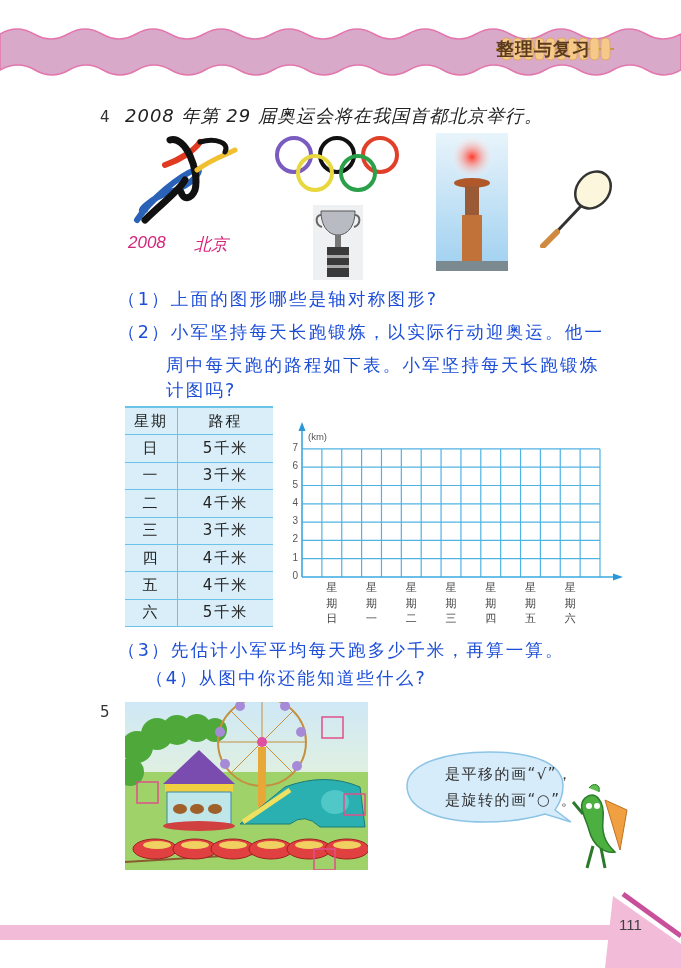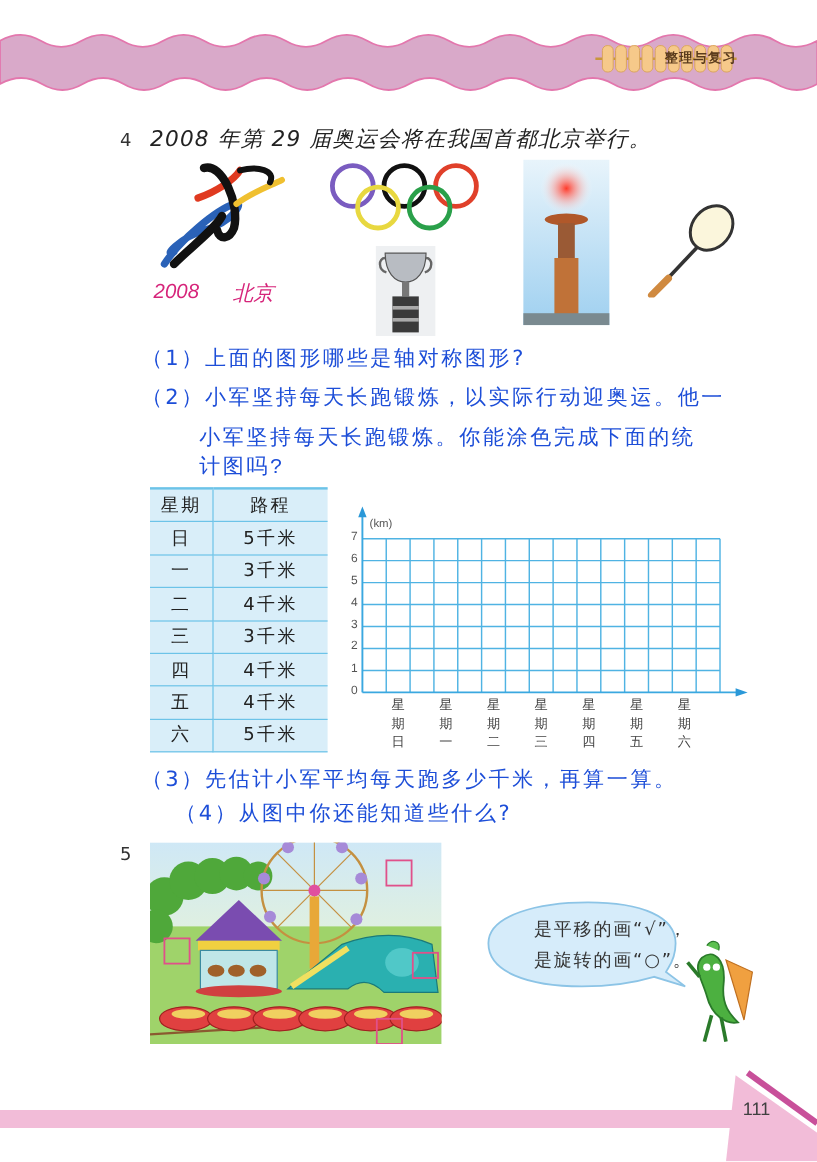--- a/index.html
+++ b/index.html
@@ -2,22 +2,22 @@
 <html><head>
 <meta charset="utf-8">
 <style>
   html,body{margin:0;padding:0;}
   body{width:681px;height:968px;position:relative;background:#ffffff;overflow:hidden;
        font-family:"DejaVu Sans","Liberation Sans",sans-serif;color:#222;}
   .abs{position:absolute;}
   
   .banner{left:0;top:22px;width:681px;height:60px;}
   .badge{left:496px;top:36px;width:118px;height:26px;}
-  .badge-text{left:496px;top:36px;width:118px;height:26px;line-height:26px;text-align:right;
-       font-size:11px;color:#5a3b1c;font-family:Liberation Sans, sans-serif;font-weight:bold;letter-spacing:1px;}
+  .badge-text{left:496px;top:36px;width:118px;height:26px;line-height:26px;text-align:left;
+       font-size:18px;color:#5a3b1c;font-family:Liberation Sans, sans-serif;font-weight:bold;letter-spacing:1px;}
   
   .pnum{font-size:15px;color:#333;}
   .qtitle{font-size:18px;letter-spacing:1px;color:#222;font-style:italic;}
   .sub{font-size:17.5px;letter-spacing:2.2px;color:#1d4ed8;line-height:33px;white-space:nowrap;}
   .logo-caption{font-size:17px;color:#d6247a;font-family:"Liberation Sans",sans-serif;font-style:italic;}
   
   table.dist{border-collapse:collapse;position:absolute;left:125px;top:406px;width:148px;
        background:#d9eef9;font-size:15px;}
   table.dist td,table.dist th{height:26.4px;padding:0;text-align:center;font-weight:normal;
        border-bottom:1.5px solid #6cc3e8;letter-spacing:2px;}
@@ -116,22 +116,22 @@
   <line x1="46" y1="38" x2="12" y2="74" stroke="#333" stroke-width="3"></line>
   <line x1="22" y1="64" x2="8" y2="78" stroke="#d08a40" stroke-width="6" stroke-linecap="round"></line>
 </svg>
 
 <div class="abs sub" style="left:118px;top:283px;">
   <span>（1）</span><span>上面的图形哪些是轴对称图形?</span>
 </div>
 <div class="abs sub" style="left:118px;top:316px;">
   <span>（2）</span><span>小军坚持每天长跑锻炼，以实际行动迎奥运。他一</span>
 </div>
-<div class="abs sub" style="left:166px;top:349px;">小军坚持每天长跑锻炼。你能涂色完成下面的统</div>
-<div class="abs sub" style="left:166px;top:374px;font-family:Liberation Mono, monospace;">计图吗?</div>
+<div class="abs sub" style="left:166px;top:349px;">周中每天跑的路程如下表。小军坚持每天长跑锻炼</div>
+<div class="abs sub" style="left:166px;top:374px;">计图吗?</div>
 
 <table class="dist">
   <tbody>
       <tr>
     <th>星期</th>
     <th>路程</th>
   </tr>
   <tr>
         <td>日</td>
         <td>5千米</td>

